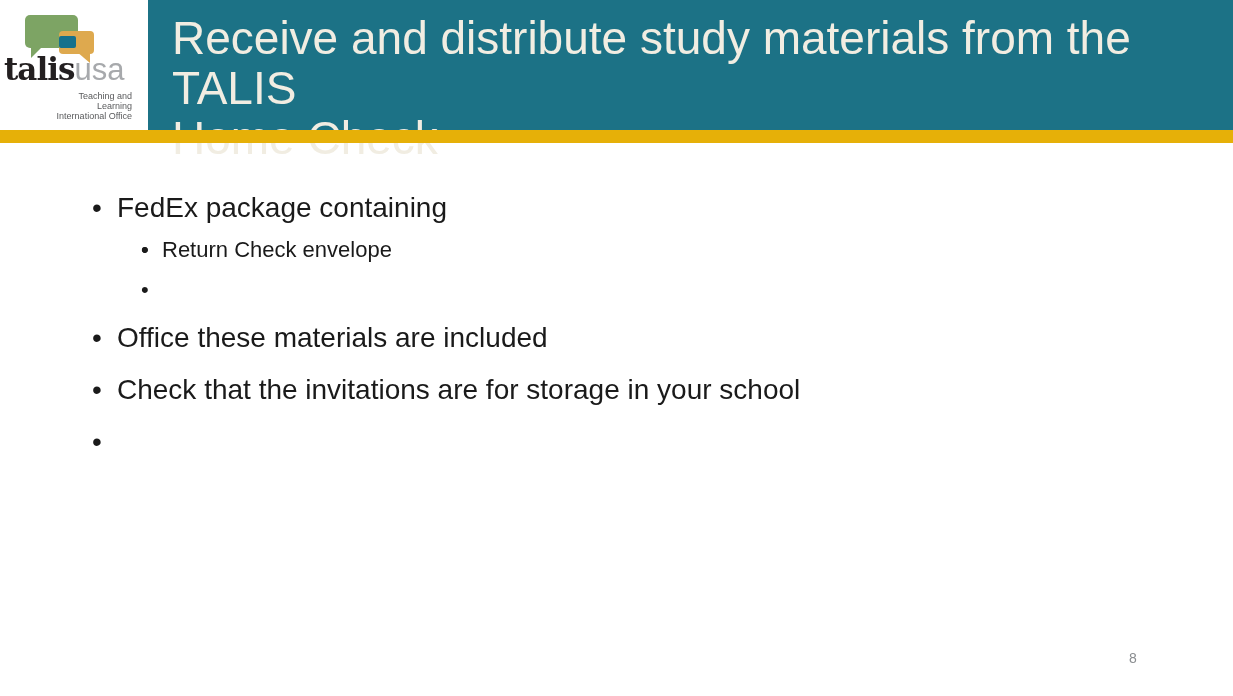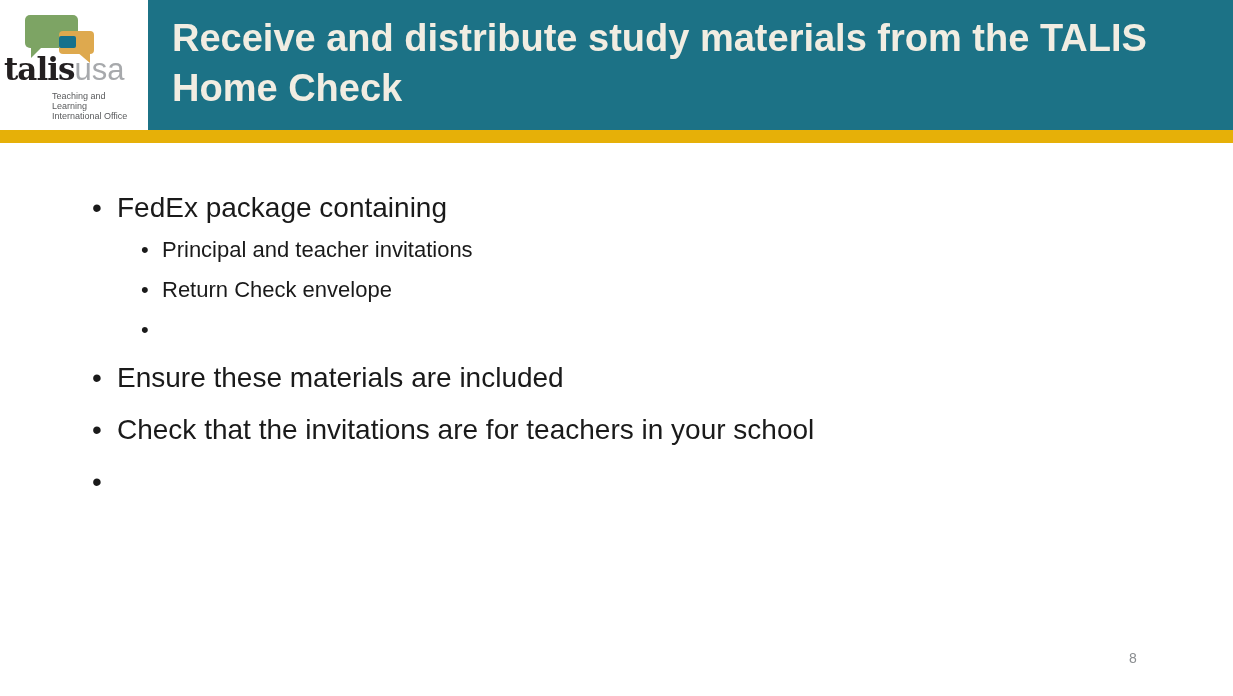--- a/index.html
+++ b/index.html
@@ -45,32 +45,32 @@
     font-weight:700;font-size:31px;color:var(--brand_dark);
     letter-spacing:-1px;
   }
   .brand-secondary{
     font-family:"Liberation Sans",sans-serif;
     font-weight:400;font-size:31px;color:var(--brand_gray);
     letter-spacing:0px;
   }
   .tagline{
     position:absolute;left:52px;top:91px;width:80px;
-    text-align:left;
+    text-align:right;
     font-size:9px;line-height:10px;color:var(--tagline_gray);
   }
   .banner{
     flex:1 1 auto;
     background:var(--header_teal);
     padding:13px 60px 0 24px;
   }
   .slide-title{
     font-family:"Liberation Sans",sans-serif;
-    font-weight:700;
-    font-size:38px;line-height:50px;
+    font-weight:400;
+    font-size:46px;line-height:50px;
     color:var(--title_text);
     letter-spacing:0px;
   }
   .slide-title span{display:block;}
   
   .accent-bar{
     position:absolute;left:0;top:130px;width:1233px;height:13px;
     background:var(--accent_gold);
   }
   
@@ -127,36 +127,35 @@
 
   <div class="accent-bar"></div>
 
   <ul class="content">
     <li class="b l1 l1-first">
       <span class="marker">•</span>
       <span class="btxt">FedEx package containing</span>
     </li>
     <li class="b l2 l2-first">
       <span class="marker">•</span>
-      <span class="btxt">Principal and teacher invitations</span>
     </li>
     <li class="b l2">
       <span class="marker">•</span>
       <span class="btxt">Return Check envelope</span>
     </li>
     <li class="b l2">
       <span class="marker">•</span>
     </li>
     <li class="b l1 l1-spaced">
       <span class="marker">•</span>
-      <span class="btxt">Ensure these materials are included</span>
+      <span class="btxt">Office these materials are included</span>
     </li>
     <li class="b l1">
       <span class="marker">•</span>
-      <span class="btxt">Check that the invitations are for teachers in your school</span>
+      <span class="btxt">Check that the invitations are for storage in your school</span>
     </li>
     <li class="b l1">
       <span class="marker">•</span>
     </li>
   </ul>
 
   <div class="page-number">8</div>
 
 </div>
 

